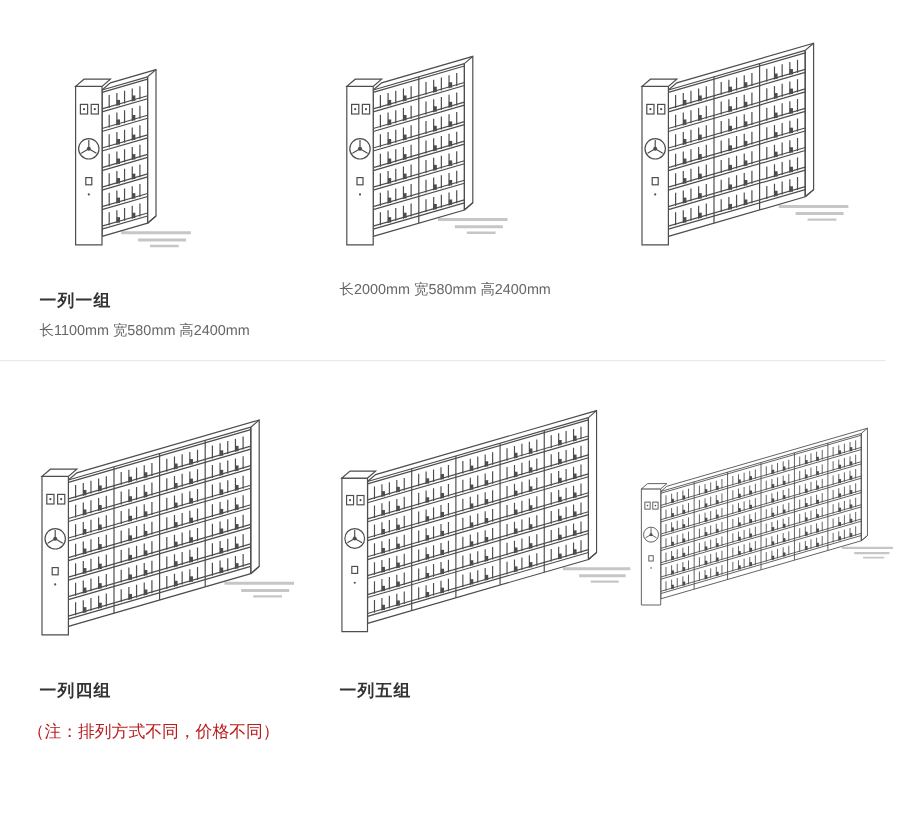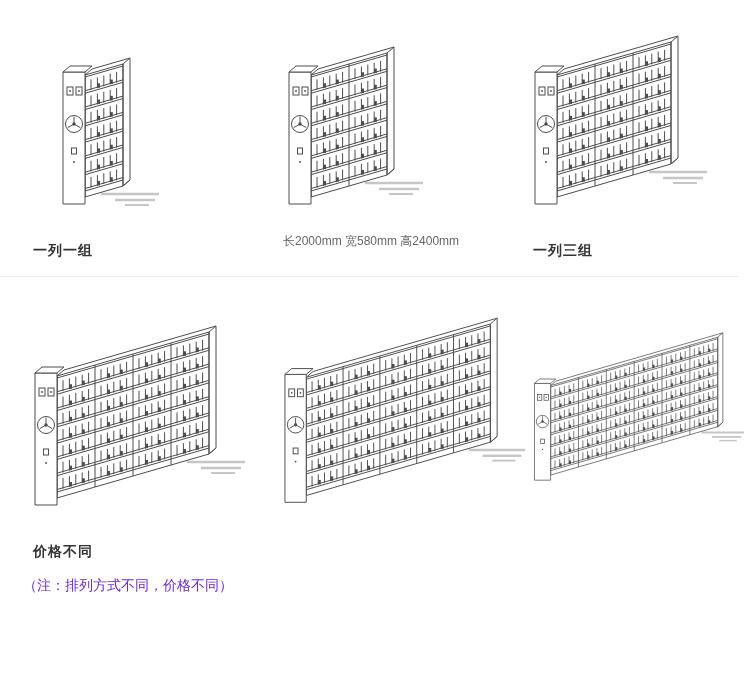--- a/index.html
+++ b/index.html
@@ -115,20 +115,21 @@
             <circle cx="13" cy="73" r="8.5" fill="#fff" stroke="#4d4d4d" stroke-width="1"></circle>
             <circle cx="13" cy="73" r="1.7" fill="#4d4d4d"></circle>
             <line x1="13" y1="73" x2="13" y2="65.7" stroke="#4d4d4d" stroke-width="1" stroke-linecap="butt"></line>
             <line x1="13" y1="73" x2="6.6780145523735985" y2="76.65" stroke="#4d4d4d" stroke-width="1" stroke-linecap="butt"></line>
             <line x1="13" y1="73" x2="19.3219854476264" y2="76.65" stroke="#4d4d4d" stroke-width="1" stroke-linecap="butt"></line>
             <rect x="10.5" y="97" width="5" height="6" fill="none" stroke="#4d4d4d" stroke-width="1"></rect>
             <circle cx="13" cy="111" r="0.9" fill="#4d4d4d"></circle>
           </svg>
       </div>
       <div class="pname">一列一组</div>
+      <div class="pspec">长1100mm 宽580mm 高2400mm</div>
     </div>
     <div class="cell">
       <div class="fig">
         <svg viewBox="0 0 144 186" width="144" height="186">
             <line x1="78" y1="143" x2="136" y2="143" stroke="#c6c6c6" stroke-width="2.5" stroke-linecap="butt"></line>
             <line x1="92" y1="149" x2="132" y2="149" stroke="#c6c6c6" stroke-width="2.5" stroke-linecap="butt"></line>
             <line x1="102" y1="154" x2="126" y2="154" stroke="#c6c6c6" stroke-width="2" stroke-linecap="butt"></line>
             <polygon points="24,35 31,29 107,7 107,129 100,135 24,157" fill="#fff" stroke="#4d4d4d" stroke-width="1" stroke-linejoin="miter"></polygon>
             <line x1="24" y1="35" x2="100" y2="13" stroke="#4d4d4d" stroke-width="1" stroke-linecap="butt"></line>
             <line x1="100" y1="13" x2="107" y2="7" stroke="#4d4d4d" stroke-width="1" stroke-linecap="butt"></line>
@@ -452,21 +453,20 @@
             <circle cx="18" cy="62" r="0.9" fill="#4d4d4d"></circle>
             <circle cx="13" cy="95" r="8.5" fill="#fff" stroke="#4d4d4d" stroke-width="1"></circle>
             <circle cx="13" cy="95" r="1.7" fill="#4d4d4d"></circle>
             <line x1="13" y1="95" x2="13" y2="87.7" stroke="#4d4d4d" stroke-width="1" stroke-linecap="butt"></line>
             <line x1="13" y1="95" x2="6.6780145523735985" y2="98.65" stroke="#4d4d4d" stroke-width="1" stroke-linecap="butt"></line>
             <line x1="13" y1="95" x2="19.3219854476264" y2="98.65" stroke="#4d4d4d" stroke-width="1" stroke-linecap="butt"></line>
             <rect x="10.5" y="119" width="5" height="6" fill="none" stroke="#4d4d4d" stroke-width="1"></rect>
             <circle cx="13" cy="133" r="0.9" fill="#4d4d4d"></circle>
           </svg>
       </div>
-      <div class="pname">一列三组</div>
     </div>
   </div>
 
   <div class="divider"></div>
 
   <div class="grid row2">
     <div class="cell">
       <div class="fig">
         <svg viewBox="0 0 220 208" width="220" height="208">
             <line x1="154" y1="143" x2="212" y2="143" stroke="#c6c6c6" stroke-width="2.5" stroke-linecap="butt"></line>
@@ -701,21 +701,21 @@
             <circle cx="18" cy="73" r="0.9" fill="#4d4d4d"></circle>
             <circle cx="13" cy="106" r="8.5" fill="#fff" stroke="#4d4d4d" stroke-width="1"></circle>
             <circle cx="13" cy="106" r="1.7" fill="#4d4d4d"></circle>
             <line x1="13" y1="106" x2="13" y2="98.7" stroke="#4d4d4d" stroke-width="1" stroke-linecap="butt"></line>
             <line x1="13" y1="106" x2="6.6780145523735985" y2="109.65" stroke="#4d4d4d" stroke-width="1" stroke-linecap="butt"></line>
             <line x1="13" y1="106" x2="19.3219854476264" y2="109.65" stroke="#4d4d4d" stroke-width="1" stroke-linecap="butt"></line>
             <rect x="10.5" y="130" width="5" height="6" fill="none" stroke="#4d4d4d" stroke-width="1"></rect>
             <circle cx="13" cy="144" r="0.9" fill="#4d4d4d"></circle>
           </svg>
       </div>
-      <div class="pname">价格不同</div>
+      <div class="pname">一列四组</div>
     </div>
     <div class="cell">
       <div class="fig">
         <svg viewBox="0 0 258 219" width="258" height="219">
             <line x1="192" y1="143" x2="250" y2="143" stroke="#c6c6c6" stroke-width="2.5" stroke-linecap="butt"></line>
             <line x1="206" y1="149" x2="246" y2="149" stroke="#c6c6c6" stroke-width="2.5" stroke-linecap="butt"></line>
             <line x1="216" y1="154" x2="240" y2="154" stroke="#c6c6c6" stroke-width="2" stroke-linecap="butt"></line>
             <polygon points="24,68 31,62 221,7 221,129 214,135 24,190" fill="#fff" stroke="#4d4d4d" stroke-width="1" stroke-linejoin="miter"></polygon>
             <line x1="24" y1="68" x2="214" y2="13" stroke="#4d4d4d" stroke-width="1" stroke-linecap="butt"></line>
             <line x1="214" y1="13" x2="221" y2="7" stroke="#4d4d4d" stroke-width="1" stroke-linecap="butt"></line>
@@ -995,20 +995,21 @@
             <circle cx="18" cy="84" r="0.9" fill="#4d4d4d"></circle>
             <circle cx="13" cy="117" r="8.5" fill="#fff" stroke="#4d4d4d" stroke-width="1"></circle>
             <circle cx="13" cy="117" r="1.7" fill="#4d4d4d"></circle>
             <line x1="13" y1="117" x2="13" y2="109.7" stroke="#4d4d4d" stroke-width="1" stroke-linecap="butt"></line>
             <line x1="13" y1="117" x2="6.6780145523735985" y2="120.65" stroke="#4d4d4d" stroke-width="1" stroke-linecap="butt"></line>
             <line x1="13" y1="117" x2="19.3219854476264" y2="120.65" stroke="#4d4d4d" stroke-width="1" stroke-linecap="butt"></line>
             <rect x="10.5" y="141" width="5" height="6" fill="none" stroke="#4d4d4d" stroke-width="1"></rect>
             <circle cx="13" cy="155" r="0.9" fill="#4d4d4d"></circle>
           </svg>
       </div>
+      <div class="pname">一列五组</div>
     </div>
     <div class="cell">
       <div class="fig">
         <svg viewBox="0 0 296 230" width="296" height="230">
             <line x1="230" y1="143" x2="288" y2="143" stroke="#c6c6c6" stroke-width="2.5" stroke-linecap="butt"></line>
             <line x1="244" y1="149" x2="284" y2="149" stroke="#c6c6c6" stroke-width="2.5" stroke-linecap="butt"></line>
             <line x1="254" y1="154" x2="278" y2="154" stroke="#c6c6c6" stroke-width="2" stroke-linecap="butt"></line>
             <polygon points="24,79 31,73 259,7 259,129 252,135 24,201" fill="#fff" stroke="#4d4d4d" stroke-width="1" stroke-linejoin="miter"></polygon>
             <line x1="24" y1="79" x2="252" y2="13" stroke="#4d4d4d" stroke-width="1" stroke-linecap="butt"></line>
             <line x1="252" y1="13" x2="259" y2="7" stroke="#4d4d4d" stroke-width="1" stroke-linecap="butt"></line>
@@ -1341,15 +1342,15 @@
             <line x1="13" y1="128" x2="13" y2="120.7" stroke="#4d4d4d" stroke-width="1" stroke-linecap="butt"></line>
             <line x1="13" y1="128" x2="6.6780145523735985" y2="131.65" stroke="#4d4d4d" stroke-width="1" stroke-linecap="butt"></line>
             <line x1="13" y1="128" x2="19.3219854476264" y2="131.65" stroke="#4d4d4d" stroke-width="1" stroke-linecap="butt"></line>
             <rect x="10.5" y="152" width="5" height="6" fill="none" stroke="#4d4d4d" stroke-width="1"></rect>
             <circle cx="13" cy="166" r="0.9" fill="#4d4d4d"></circle>
           </svg>
       </div>
     </div>
   </div>
 
-  <div class="note" style="color: #6d28d9;">（注：排列方式不同，价格不同）</div>
+  <div class="note" style="color: #b91c1c;">（注：排列方式不同，价格不同）</div>
 
 </div>
 
 </body></html>

